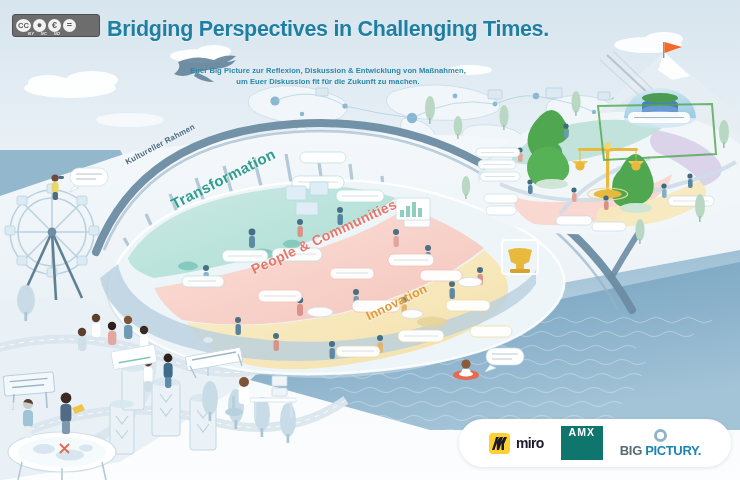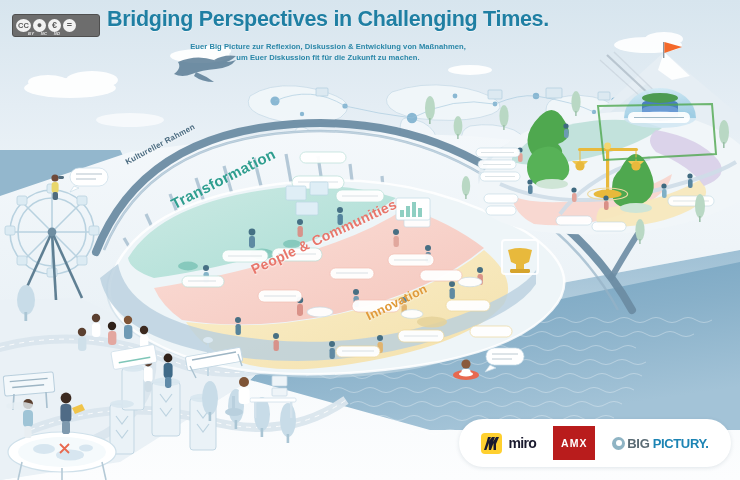--- a/index.html
+++ b/index.html
@@ -14,30 +14,30 @@
     position:absolute; inset:0;
     width:740px; height:480px;
     overflow:hidden;
     background:linear-gradient(180deg,#dbe7ef 0%, #e6eef4 18%, #f1f6f9 38%, #f7fafc 58%, #fbfdfe 100%);
   }
   .layer { position:absolute; inset:0; }
   svg.layer { display:block; }
 
   
   #header-block {
-    position:absolute; left:0; top:8px; width:656px;
+    position:absolute; left:0; top:18px; width:656px;
     text-align:center; z-index:60; pointer-events:none;
   }
   #poster-title {
     font-size:21.5px; font-weight:bold; color:#1f7fa3;
     letter-spacing:-0.3px; line-height:1.1;
     text-shadow:0 1px 0 rgba(255,255,255,.55);
   }
   #poster-subtitle {
-    margin-top:9px;
+    margin-top:23px;
     font-size:7.6px; font-weight:bold; color:#2a87a8;
     line-height:1.45; letter-spacing:0.05px;
   }
   #poster-subtitle span { display:block; }
 
   
   #cc-badge {
     position:absolute; left:12px; top:14px;
     width:88px; height:23px;
     background:#6d6d6d; border:1px solid #4f4f4f;
@@ -105,27 +105,27 @@
   #miro-mark {
     width:21px; height:21px; border-radius:4px;
     background:#ffd02f; position:relative; overflow:hidden;
   }
   #miro-mark svg { position:absolute; left:3px; top:4px; }
   #miro-word {
     font-size:14px; font-weight:bold; color:#1a1a2e;
     letter-spacing:-.6px; line-height:1;
   }
   #amx-logo {
-    width:42px; height:34px; background:#b91c1c;
-    display:flex; align-items:center; justify-content:center;
+    width:42px; height:34px; background:#0f766e;
+    display:flex; align-items:flex-start; justify-content:center;
   }
   #amx-word {
     color:#fff; font-size:10.5px; font-weight:bold; letter-spacing:1.1px;
   }
-  #bigpictury-logo { display:flex; align-items:center; gap:2px; }
+  #bigpictury-logo { display:flex; align-items:center; gap:2px;flex-direction:column; }
   #bp-mark {
     width:13px; height:13px; border-radius:50%;
     background:#8fb4c4; position:relative; flex:0 0 auto;
   }
   #bp-mark::after {
     content:""; position:absolute; left:3.2px; top:3.2px;
     width:6.6px; height:6.6px; border-radius:50%;
     background:#fff;
   }
   #bp-word {

